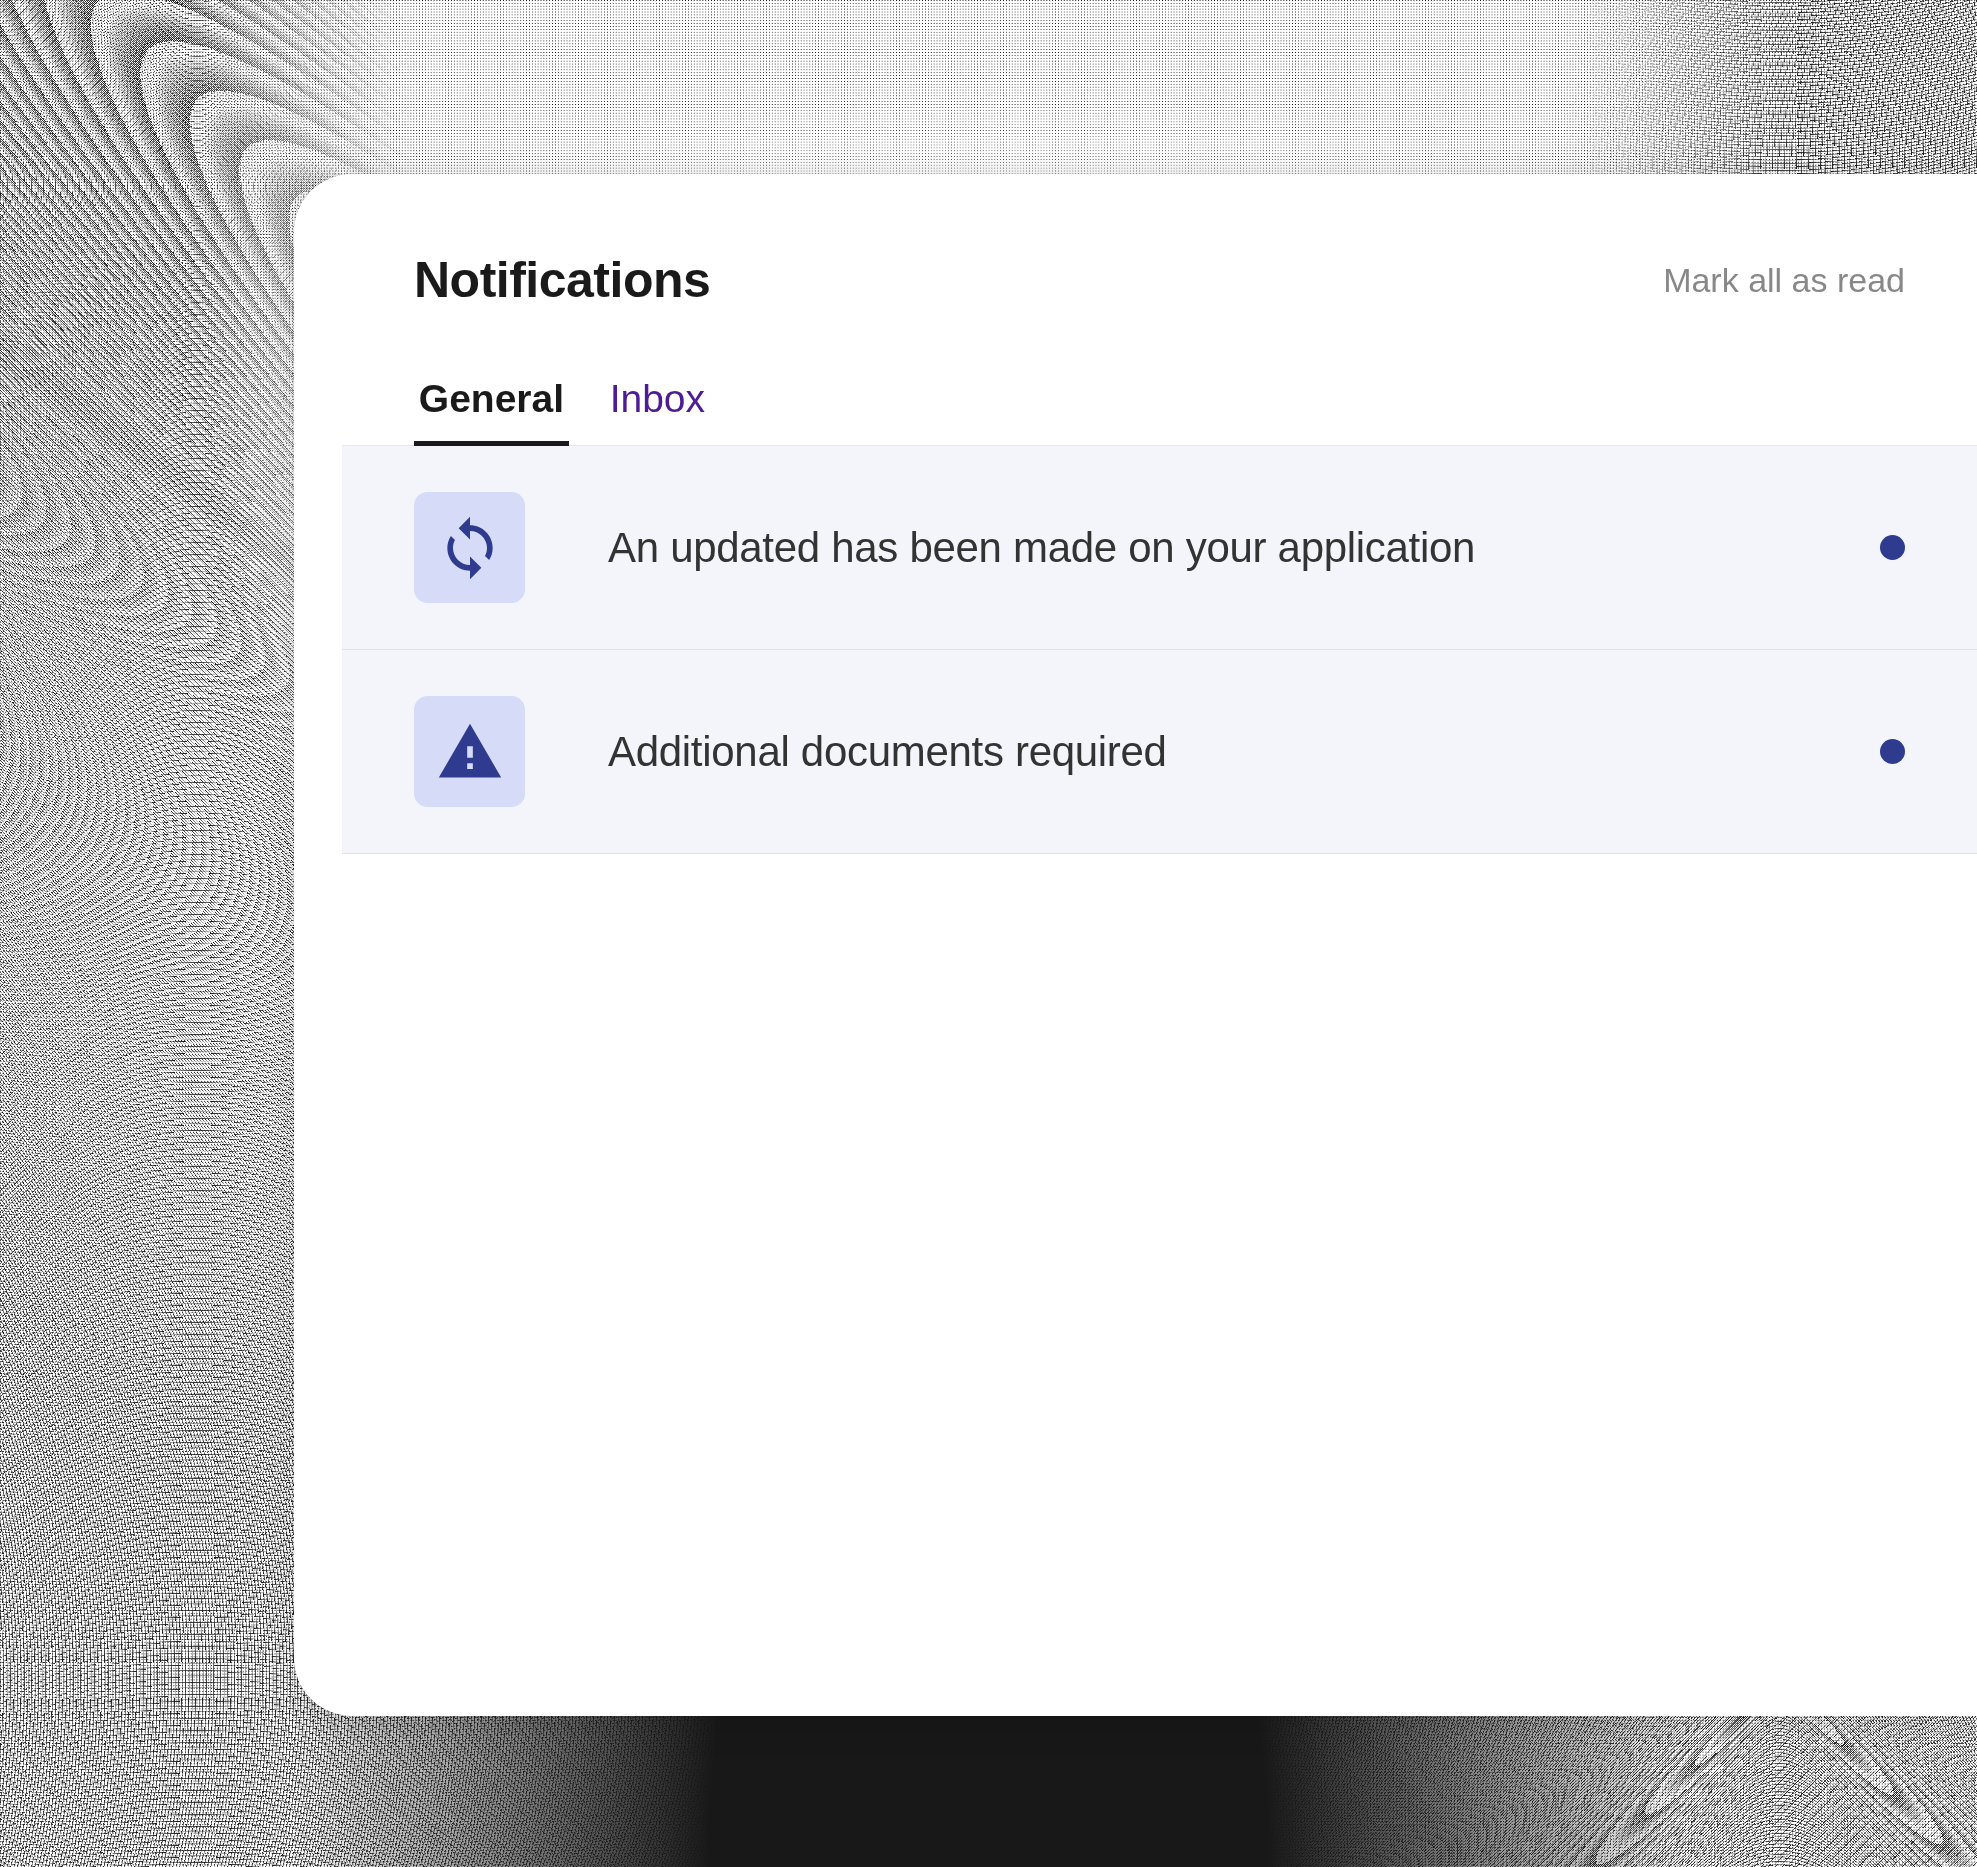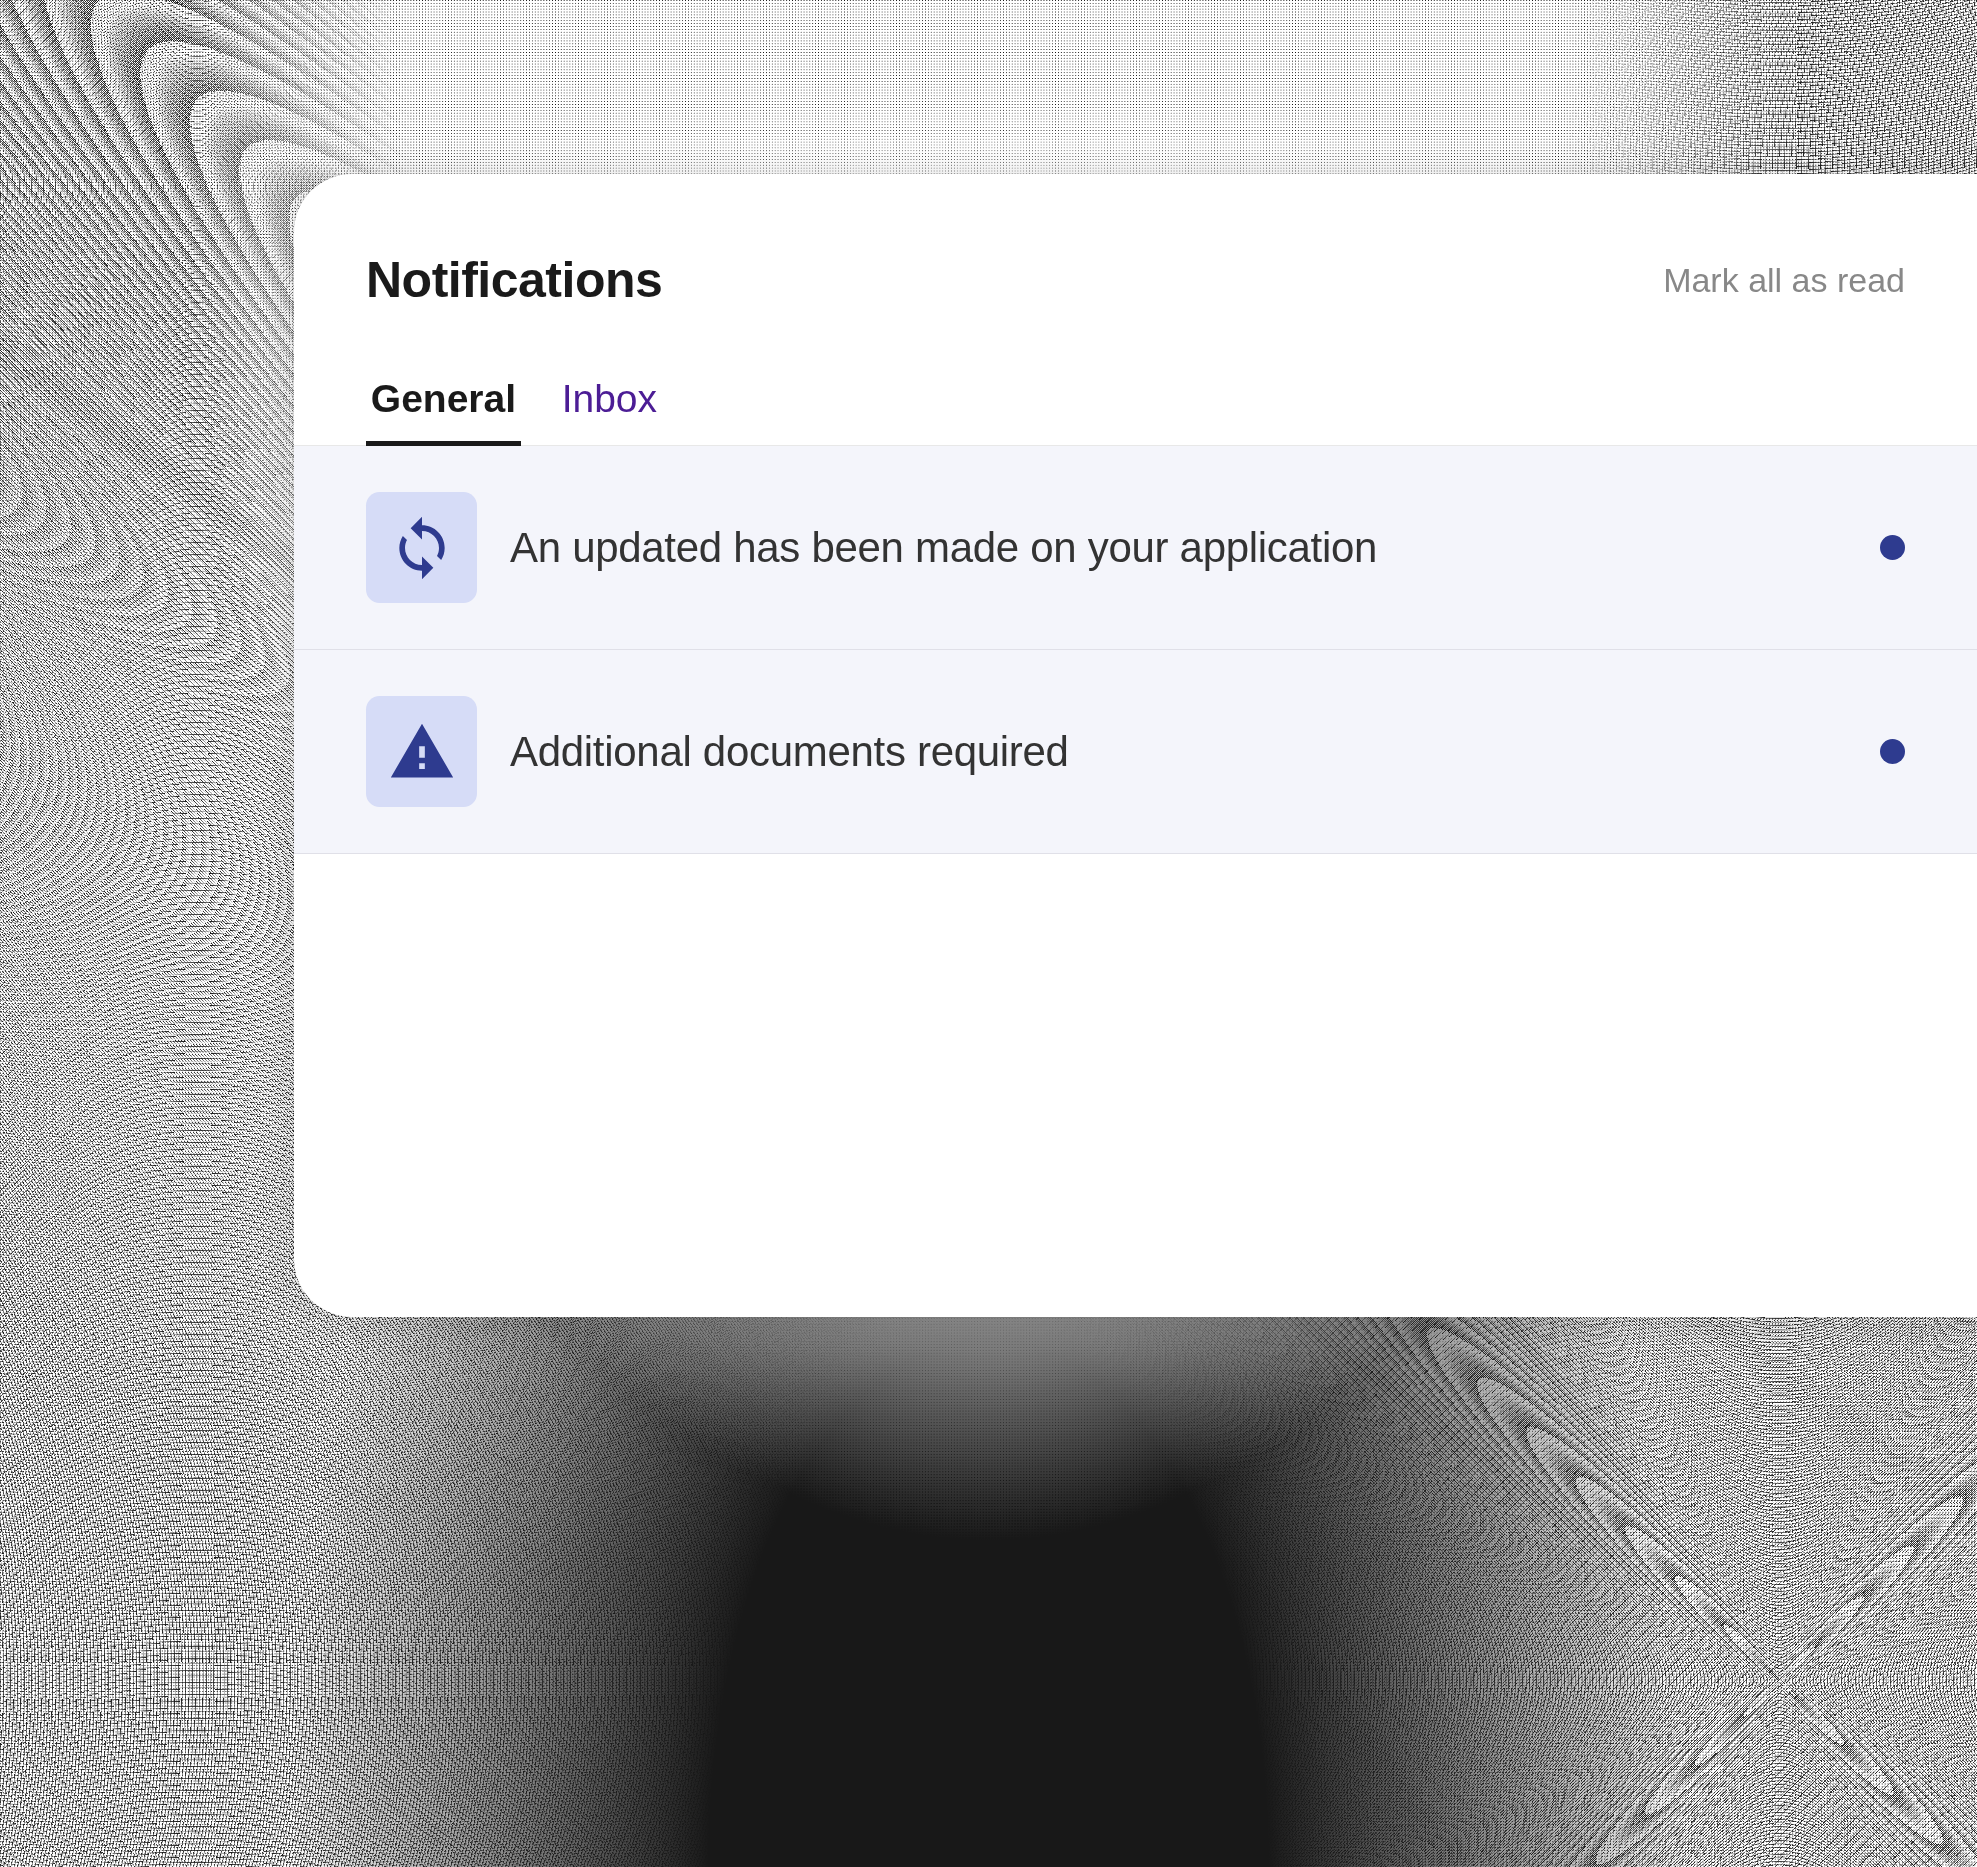--- a/index.html
+++ b/index.html
@@ -45,26 +45,27 @@
       background-position: 0 0, 1.9px 1.9px;
       mask: radial-gradient(ellipse 70% 45% at 50% 45%, transparent 50%, #000 90%);
       -webkit-mask: radial-gradient(ellipse 70% 45% at 50% 45%, transparent 50%, #000 90%);
     }
     
     .panel {
       position: absolute;
       top: 174px;
       left: 294px;
       right: 0;
-      height: 1143px;
+      height: 1542px;
       background: #fff;
       border-radius: 58px 0 0 58px;
       box-shadow: 0 3.9px 39px rgba(0,0,0,0.15), 0 0 0 1px rgba(0,0,0,0.05);
       z-index: 10;
       overflow: hidden;
+      padding-left: 48px;
     }
     
     .panel-header {
       display: flex;
       justify-content: space-between;
       align-items: center;
       padding: 77px 72px 39px 72px;
     }
     
     .title {
@@ -114,21 +115,21 @@
     
     .notification-list {
       background: #f4f5fb;
     }
     
     .notification-item {
       display: flex;
       align-items: center;
       padding: 46px 72px;
       border-bottom: 1px solid #e0e0e8;
-      gap: 33px;
+      gap: 83px;
       cursor: pointer;
     }
     
     .notification-icon-box {
       width: 111px;
       height: 111px;
       background: #d6dcf7;
       border-radius: 13.5px;
       display: flex;
       align-items: center;

